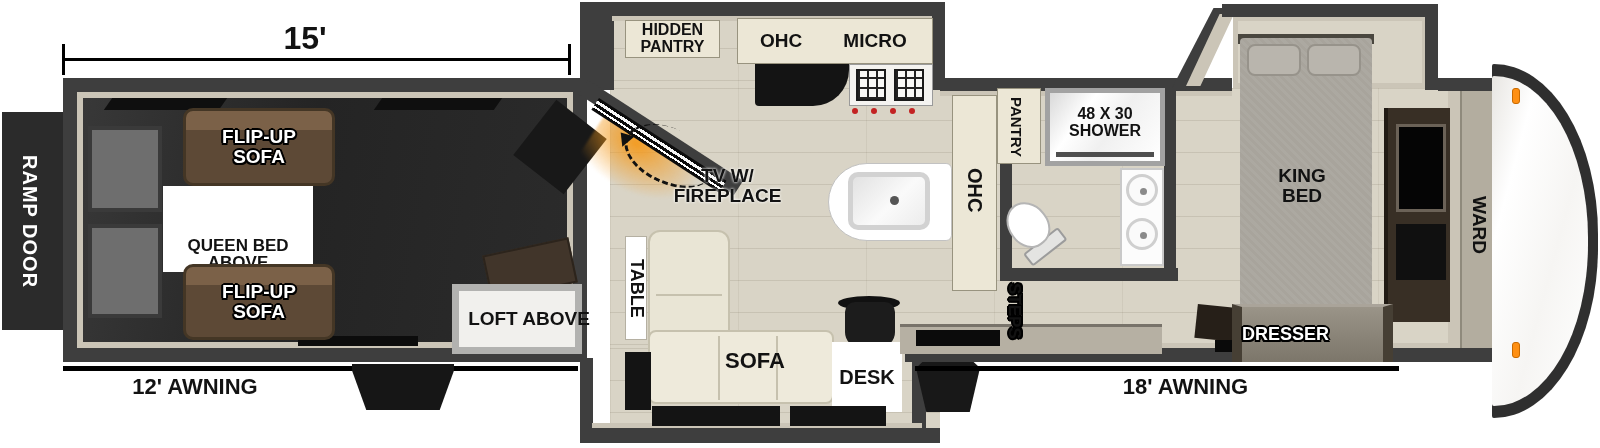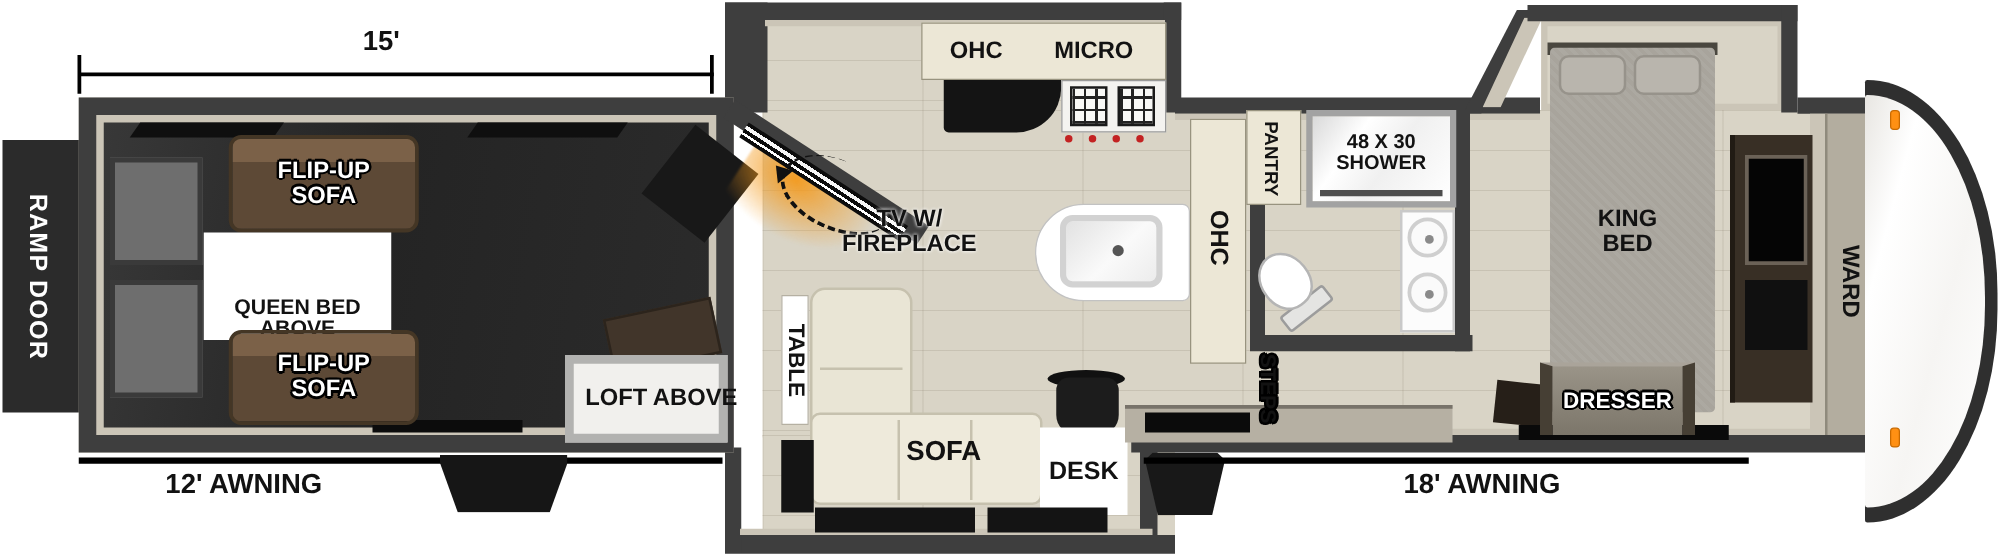--- a/index.html
+++ b/index.html
@@ -60,21 +60,21 @@
   <div class="lining" style="left:592px;top:423px;width:330px;height:5px;"></div>
   <div class="lining" style="left:1448px;top:91px;width:12px;height:257px;"></div>
 
   <div class="wall" style="left:1000px;top:160px;width:12px;height:112px;"></div>
   <div class="wall" style="left:1000px;top:268px;width:178px;height:13px;"></div>
   <div class="wall" style="left:1164px;top:88px;width:12px;height:193px;"></div>
 
   <div class="abs" style="left:63px;top:58px;width:508px;height:3px;background:#000;"></div>
   <div class="abs" style="left:62px;top:44px;width:3px;height:31px;background:#000;"></div>
   <div class="abs" style="left:568px;top:44px;width:3px;height:31px;background:#000;"></div>
-  <div class="lbl lbl-plain" style="left:270px;top:22px;width:70px;font-size:22px;">15'</div>
+  <div class="lbl lbl-plain" style="left:270px;top:22px;width:70px;font-size:32px;">15'</div>
 
   <div class="abs" style="left:2px;top:112px;width:62px;height:218px;background:#2b2b2b;"></div>
   <div class="vlbl" style="left:18px;top:122px;height:200px;font-size:20px;color:#fff;letter-spacing:1px;">RAMP DOOR</div>
 
   <div class="abs" style="left:63px;top:78px;width:524px;height:284px;background:#cbc5b7;border:14px solid #3e3e3e;"></div>
   <div class="gfloor" style="left:83px;top:98px;width:484px;height:244px;"></div>
   <div class="abs" style="left:108px;top:98px;width:115px;height:12px;background:#0f0f0f;transform:skewX(-35deg);"></div>
   <div class="abs" style="left:378px;top:98px;width:120px;height:12px;background:#0f0f0f;transform:skewX(-35deg);"></div>
   <div class="abs" style="left:88px;top:126px;width:74px;height:86px;background:#6e6e6e;border:4px solid #3a3a3a;"></div>
   <div class="abs" style="left:88px;top:224px;width:74px;height:94px;background:#6e6e6e;border:4px solid #3a3a3a;"></div>
@@ -92,20 +92,23 @@
     <div class="lbl lbl-white lbl-plain" style="position:static;width:110px;font-size:19px;">FLIP-UP SOFA</div>
   </div>
   <div class="abs" style="left:452px;top:284px;width:130px;height:70px;background:#f1f0ed;border:7px solid #b2b2b0;display:flex;align-items:center;justify-content:center;">
     <div class="lbl lbl-plain" style="position:static;font-size:19px;white-space:nowrap;margin-left:24px;">LOFT ABOVE</div>
   </div>
 
   <div class="abs" style="left:63px;top:366px;width:515px;height:5px;background:#000;"></div>
   <div class="lbl lbl-plain" style="left:100px;top:376px;width:190px;font-size:22px;">12' AWNING</div>
   <div class="abs" style="left:352px;top:364px;width:102px;height:46px;background:#161616;clip-path:polygon(0 0,100% 0,100% 14%,86% 100%,14% 100%,0 14%);"></div>
 
+  <div class="cream" style="left:625px;top:20px;width:95px;height:38px;display:flex;align-items:center;justify-content:center;">
+    <div class="lbl lbl-plain" style="position:static;width:85px;font-size:16px;">HIDDEN PANTRY</div>
+  </div>
   <div class="cream" style="left:737px;top:18px;width:196px;height:46px;"></div>
   <div class="lbl lbl-plain" style="left:756px;top:31px;width:50px;font-size:19px;">OHC</div>
   <div class="lbl lbl-plain" style="left:840px;top:31px;width:70px;font-size:19px;">MICRO</div>
   <div class="abs" style="left:755px;top:64px;width:94px;height:42px;background:#141414;border-radius:0 0 36px 4px;"></div>
   <div class="abs" style="left:849px;top:64px;width:84px;height:42px;background:#f4f3f0;border:1px solid #9a9a9a;">
     <div class="burner" style="left:6px;top:4px;"></div>
     <div class="burner" style="left:44px;top:4px;"></div>
   </div>
   <div class="abs" style="left:852px;top:108px;width:84px;height:8px;display:flex;gap:13px;">
     <div class="knob"></div>
@@ -179,21 +182,21 @@
   <div class="abs" style="left:1307px;top:44px;width:54px;height:32px;background:#b9b5ad;border:2px solid #97938b;border-radius:8px;"></div>
   <div class="lbl lbl-plain" style="left:1262px;top:166px;width:80px;font-size:19px;">KING BED</div>
 
   <div class="abs" style="left:1384px;top:108px;width:66px;height:214px;background:#382f25;border-left:4px solid #211b14;">
     <div style="position:absolute;left:8px;top:16px;width:50px;height:88px;background:#050505;border:3px solid #6b6257;"></div>
     <div style="position:absolute;left:8px;top:116px;width:50px;height:56px;background:#101010;"></div>
   </div>
 
   <div class="abs" style="left:1196px;top:306px;width:42px;height:34px;background:#261f18;transform:rotate(6deg);"></div>
   <div class="abs" style="left:1215px;top:340px;width:168px;height:12px;background:#0a0a0a;"></div>
-  <div class="abs" style="left:1232px;top:290px;width:124px;height:58px;background:linear-gradient(#9a9488,#7c766a);border-left:10px solid #463f34;border-right:10px solid #463f34;border-top:3px solid #aaa49a;display:flex;align-items:center;justify-content:center;">
+  <div class="abs" style="left:1232px;top:304px;width:161px;height:58px;background:linear-gradient(#9a9488,#7c766a);border-left:10px solid #463f34;border-right:10px solid #463f34;border-top:3px solid #aaa49a;display:flex;align-items:center;justify-content:flex-start;">
     <div class="lbl lbl-white" style="position:static;font-size:18px;white-space:nowrap;">DRESSER</div>
   </div>
 
   <div class="abs" style="left:1460px;top:91px;width:40px;height:257px;background:#b3ad9f;border-left:2px solid #8f8a7c;"></div>
   <div class="vlbl" style="left:1468px;top:150px;height:150px;font-size:19px;">WARD</div>
 
   <div class="abs" style="left:1492px;top:64px;width:106px;height:354px;background:#2f2f2f;border-radius:2px 110px 110px 2px / 2px 180px 180px 2px;"></div>
   <div class="abs" style="left:1492px;top:76px;width:96px;height:330px;background:linear-gradient(105deg,#e8e6e2 0%,#ffffff 25%,#f6f5f3 60%,#ffffff 100%);border-radius:2px 96px 96px 2px / 2px 165px 165px 2px;"></div>
   <div class="abs" style="left:1512px;top:88px;width:8px;height:16px;background:#ff9013;border:1px solid #c96a00;border-radius:3px;"></div>
   <div class="abs" style="left:1512px;top:342px;width:8px;height:16px;background:#ff9013;border:1px solid #c96a00;border-radius:3px;"></div>

